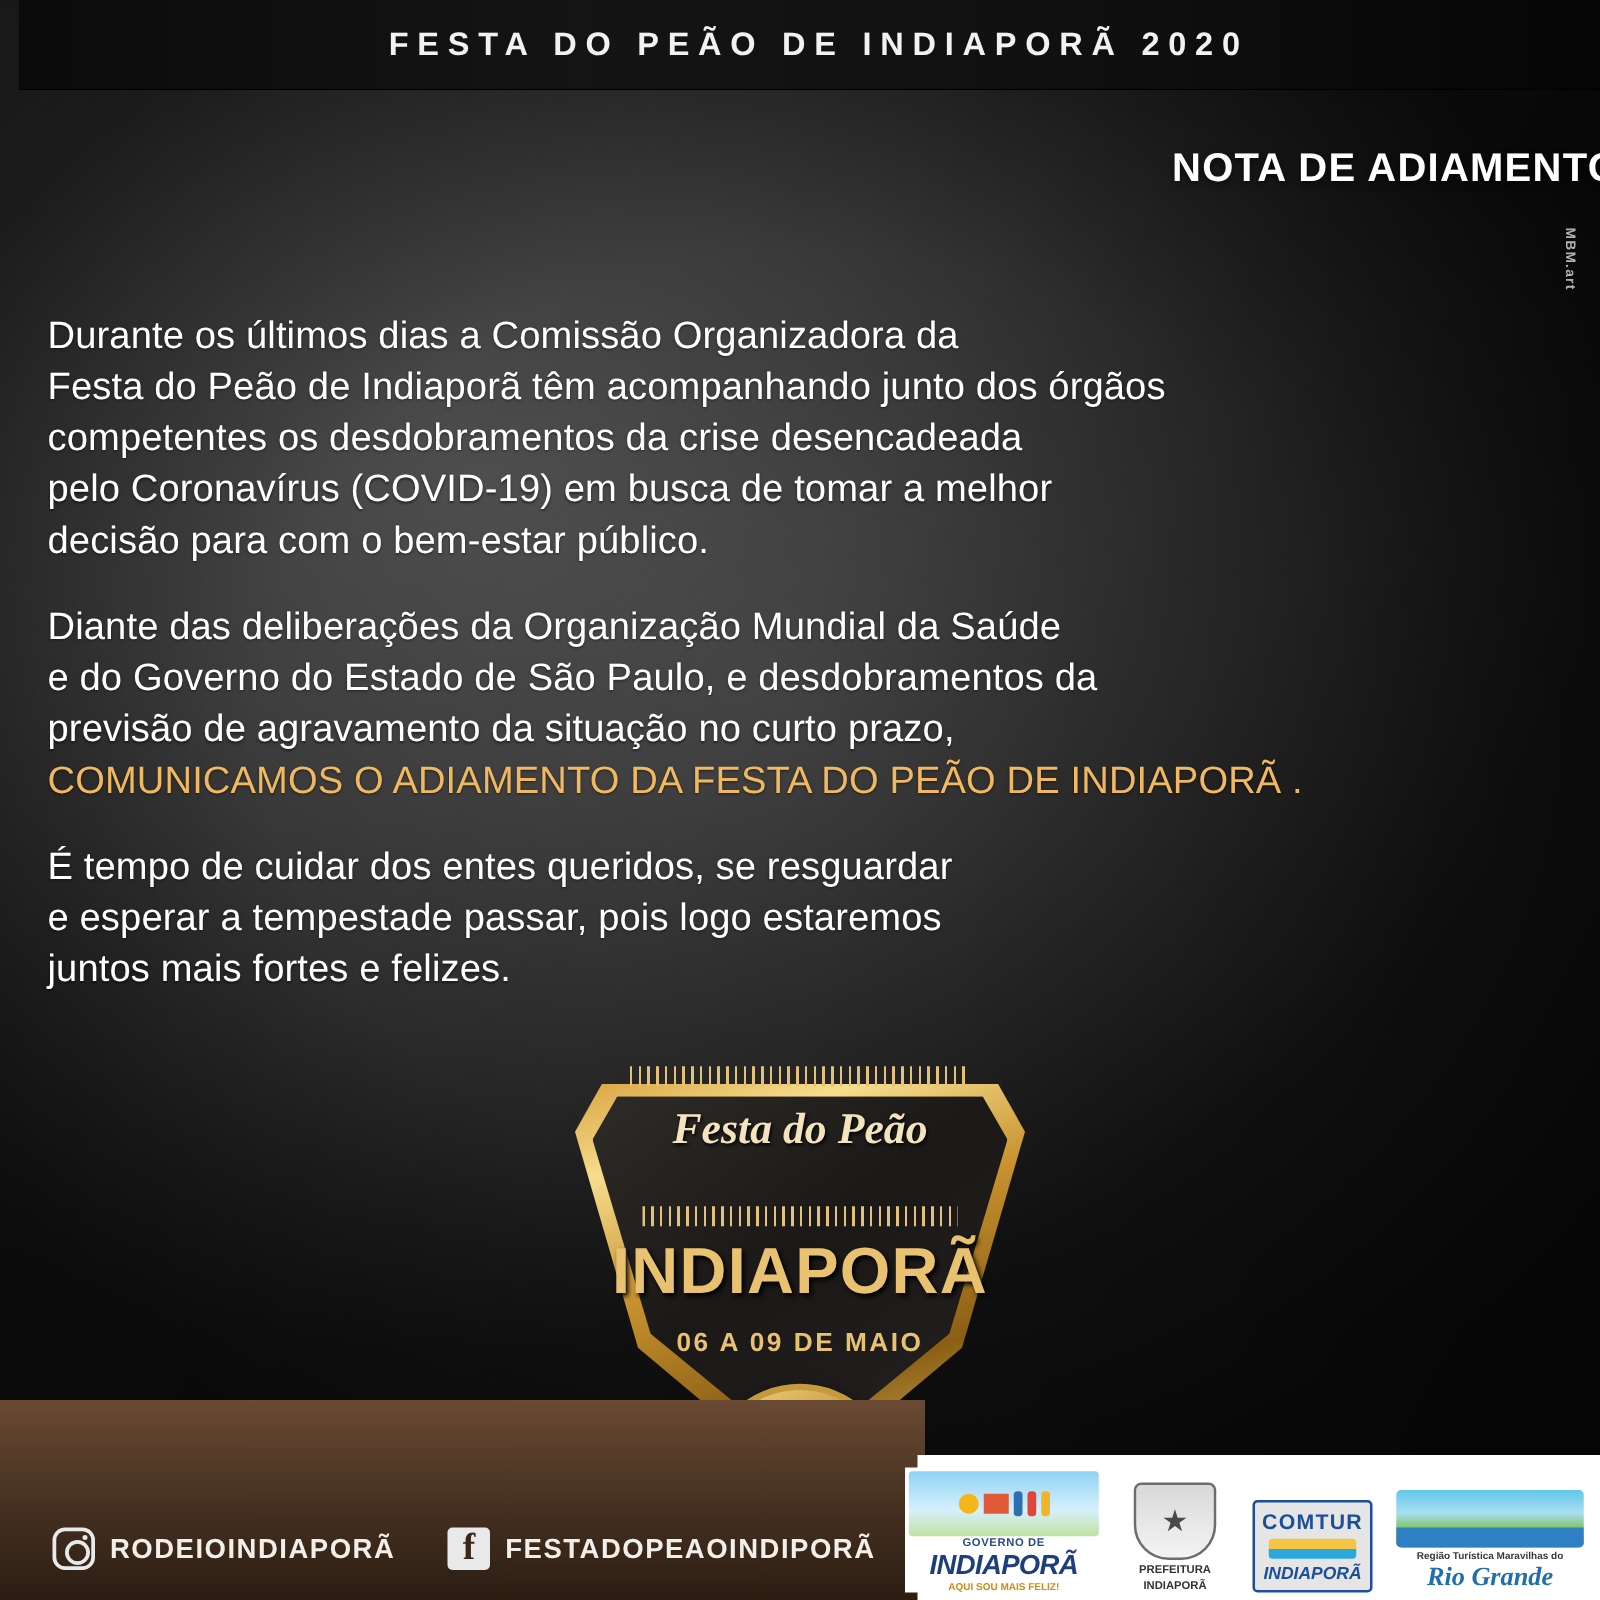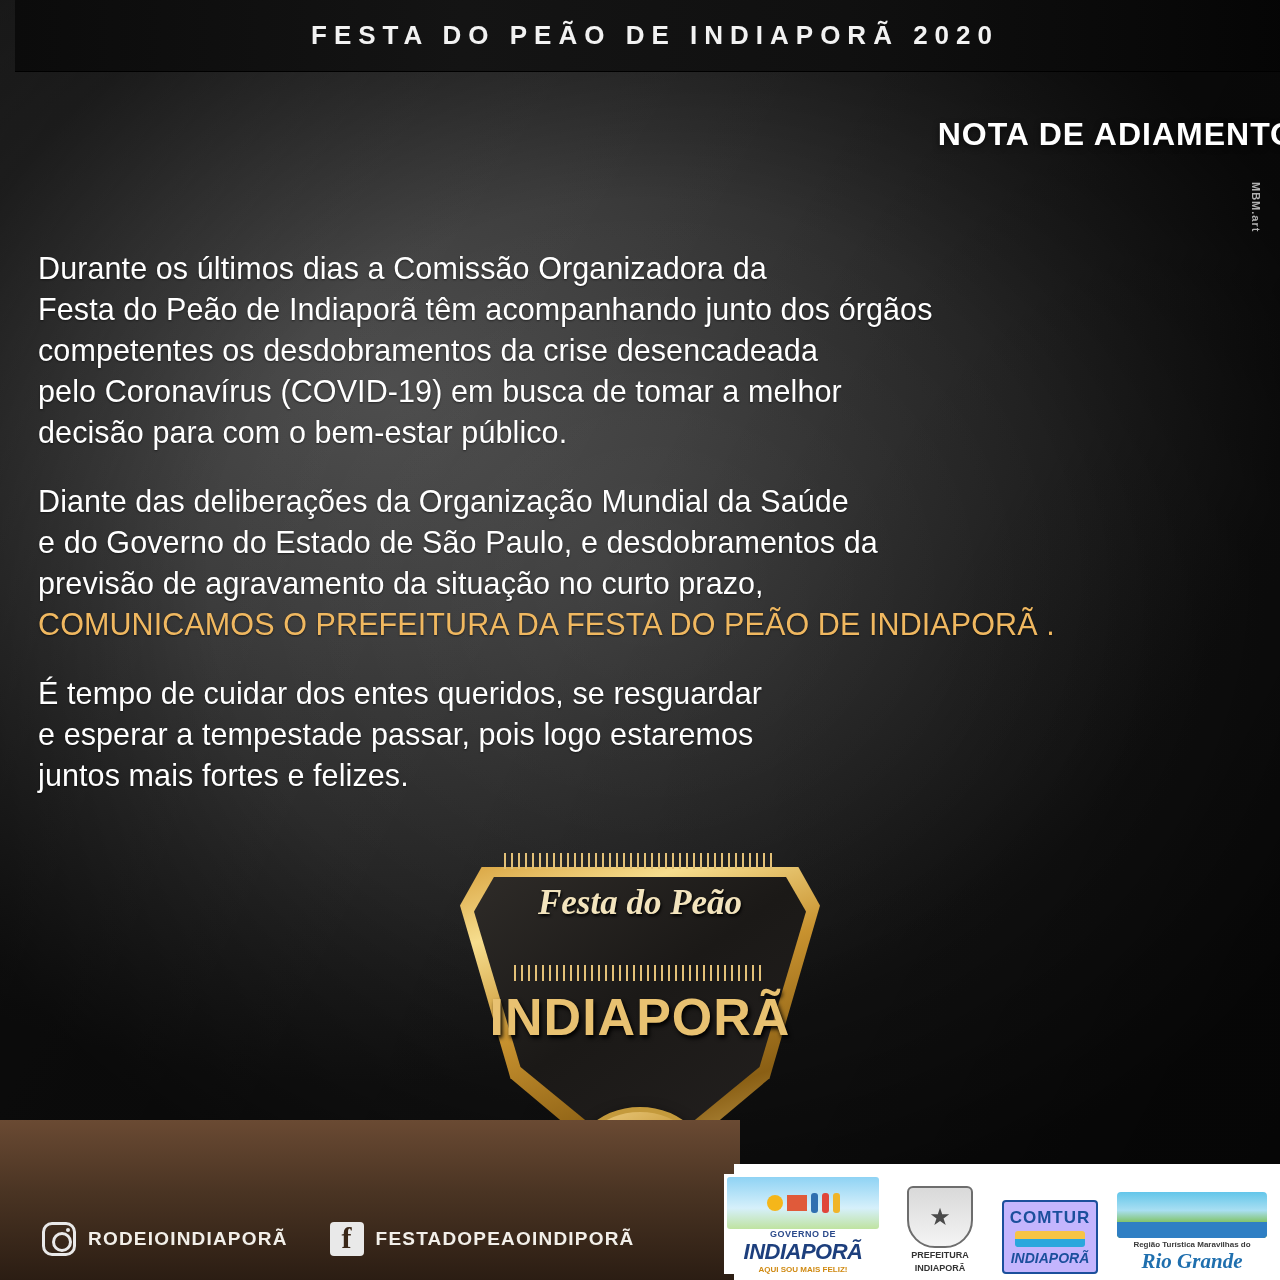--- a/index.html
+++ b/index.html
@@ -165,21 +165,21 @@
   .ig-icon::before {
     content:""; position:absolute; top:3px; right:3px; width:4px; height:4px;
     background:#e9e9e9; border-radius:50%;
   }
   .fb-icon {
     width:34px; height:34px; background:#e9e9e9; border-radius:4px;
     color:#3a2718; font-size:30px; font-weight:bold; line-height:32px; text-align:center;
     font-family:"Liberation Serif", serif;
   }
   .social-label {
-    color:#f2efe9; font-size:19px; font-weight:bold; letter-spacing:1.2px;
+    color:#f2efe9; font-size:22px; font-weight:bold; letter-spacing:1.2px;
   }
 
   
   .sponsors {
     position:absolute; right:8px; bottom:6px;
     display:flex; align-items:flex-end; gap:10px;
   }
   .sp {
     height:100px; display:flex; flex-direction:column; align-items:center; justify-content:flex-end;
     background:#fff;
@@ -207,21 +207,21 @@
     border:2px solid #6d6d6d;
     border-radius:6px 6px 28px 28px;
     display:flex;align-items:center;justify-content:center;
     color:#4a4a4a;font-size:24px;
   }
   .sp-brasao-txt { font-size:9px;color:#333;font-weight:bold;margin-top:2px;text-align:center;line-height:11px; }
 
   .sp-comtur { width:104px; }
   .comtur-box {
     width:96px;height:74px;border:2px solid #1b4f9c;border-radius:4px;
-    display:flex;flex-direction:column;align-items:center;justify-content:center;background:#c4b5fd;
+    display:flex;flex-direction:column;align-items:center;justify-content:center;background:#e5e5e5;
   }
   .comtur-t { font-size:17px;color:#1b4f9c;font-weight:bold;letter-spacing:1px; }
   .comtur-wave { width:70px;height:16px;background:linear-gradient(180deg,#f6c445 0 50%,#2aa7dd 50% 100%);border-radius:3px;margin:3px 0; }
   .comtur-b { font-size:14px;color:#1b4f9c;font-weight:bold;font-style:italic; }
 
   .sp-rio { width:160px; }
   .rio-img {
     width:150px;height:46px;border-radius:4px;
     background:linear-gradient(180deg,#63c6ea 0%,#a9dff2 40%,#7bbf52 70%,#3e8a34 100%);
     position:relative; overflow:hidden;
@@ -252,34 +252,35 @@
   <div class="body-text">
     <div class="para" style="white-space:pre-line">Durante os últimos dias a Comissão Organizadora da
 Festa do Peão de Indiaporã têm acompanhando junto dos órgãos
 competentes os desdobramentos da crise desencadeada
 pelo Coronavírus (COVID-19) em busca de tomar a melhor
 decisão para com o bem-estar público.</div>
     <div class="para">
       <span style="white-space:pre-line">Diante das deliberações da Organização Mundial da Saúde
 e do Governo do Estado de São Paulo, e desdobramentos da
 previsão de agravamento da situação no curto prazo,</span>
-      <span class="highlight">COMUNICAMOS O PREFEITURA DA  FESTA DO PEÃO DE INDIAPORÃ .</span>
+      <span class="highlight">COMUNICAMOS O ADIAMENTO DA  FESTA DO PEÃO DE INDIAPORÃ .</span>
     </div>
     <div class="para" style="white-space:pre-line">É tempo de cuidar dos entes queridos, se resguardar
 e esperar a tempestade passar, pois logo estaremos
 juntos mais fortes e felizes.</div>
   </div>
 
   <div class="logo-wrap">
     <div class="shield"></div>
     <div class="shield-inner"></div>
     <div class="ticks t1"></div>
     <div class="logo-line1">Festa do Peão</div>
     <div class="ticks t2"></div>
     <div class="logo-line2">INDIAPORÃ</div>
+    <div class="logo-line3">06 A 09 DE MAIO</div>
     <div class="medal">
       <div class="medal-inner">
         <div class="bull">🐇</div>
         <div class="medal-year">2020</div>
       </div>
     </div>
   </div>
 
   <div class="footer">
     <div class="footer-left"></div>

